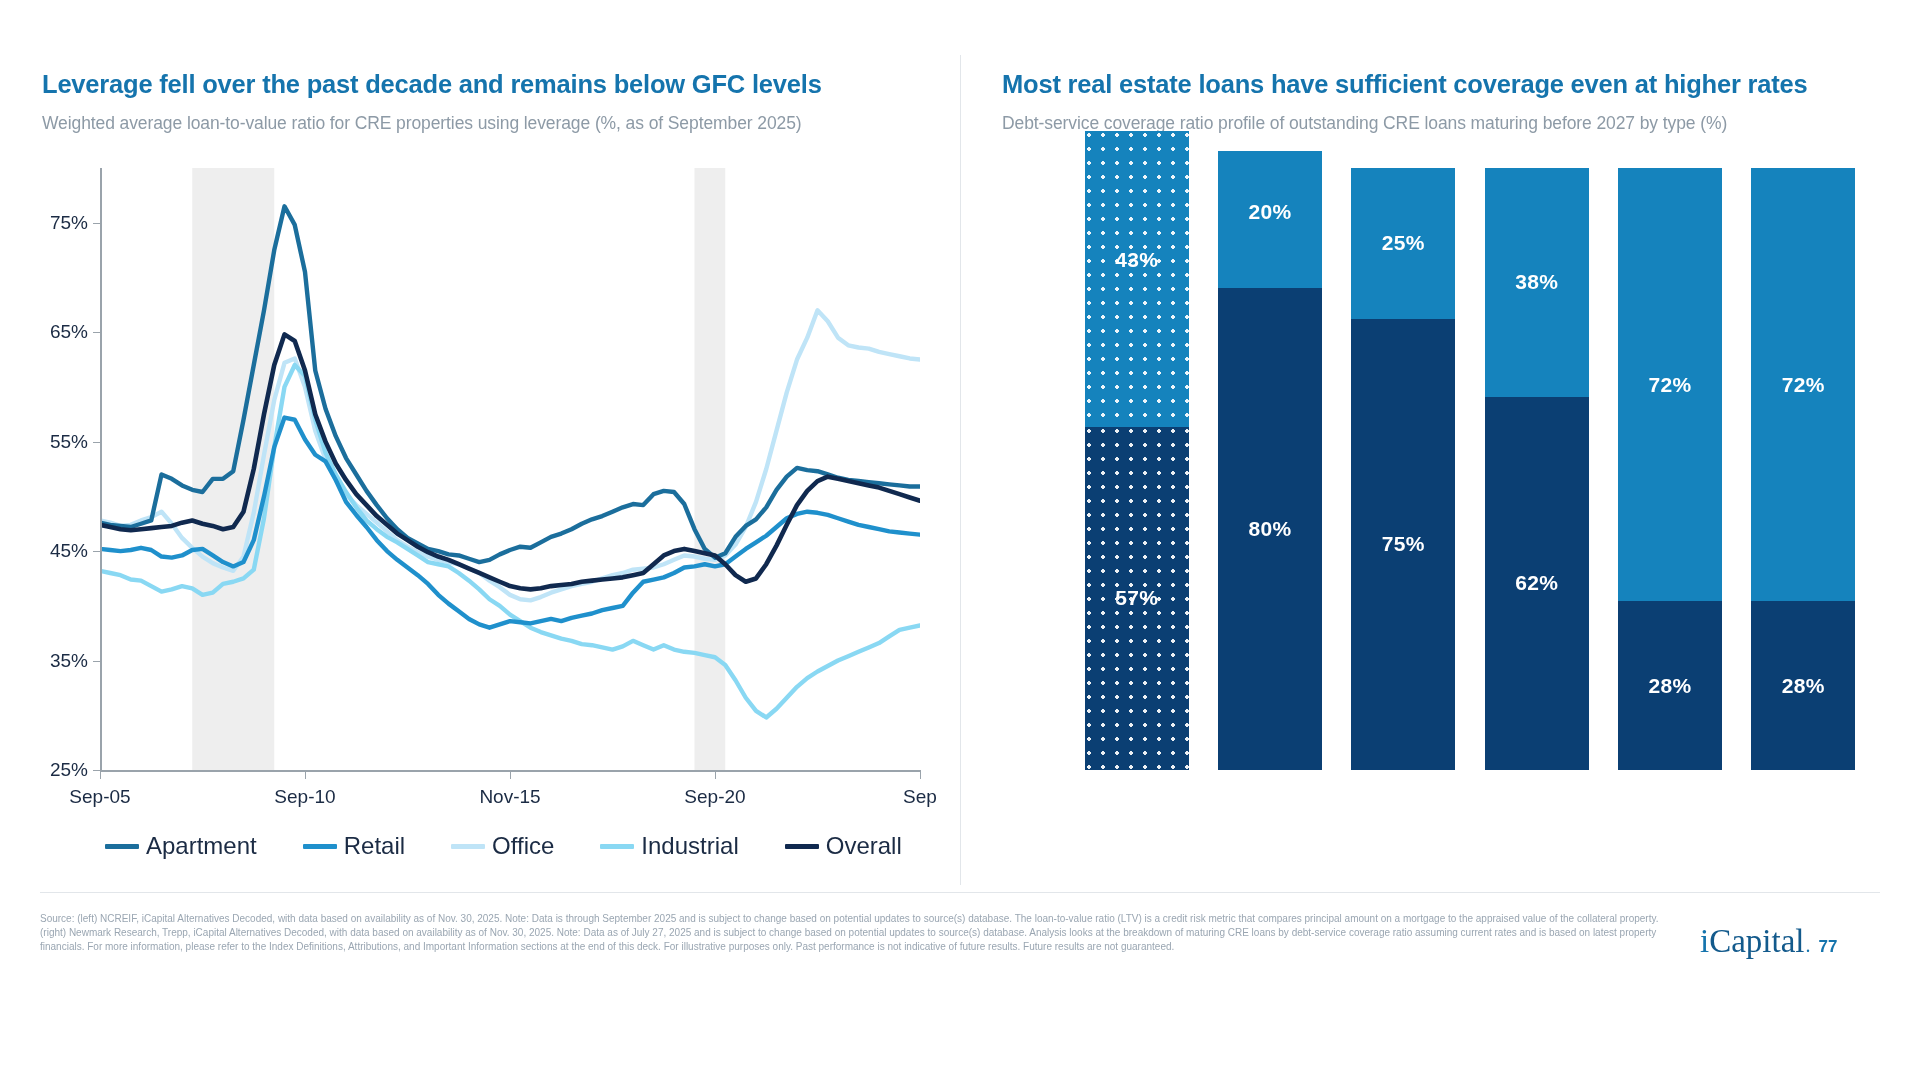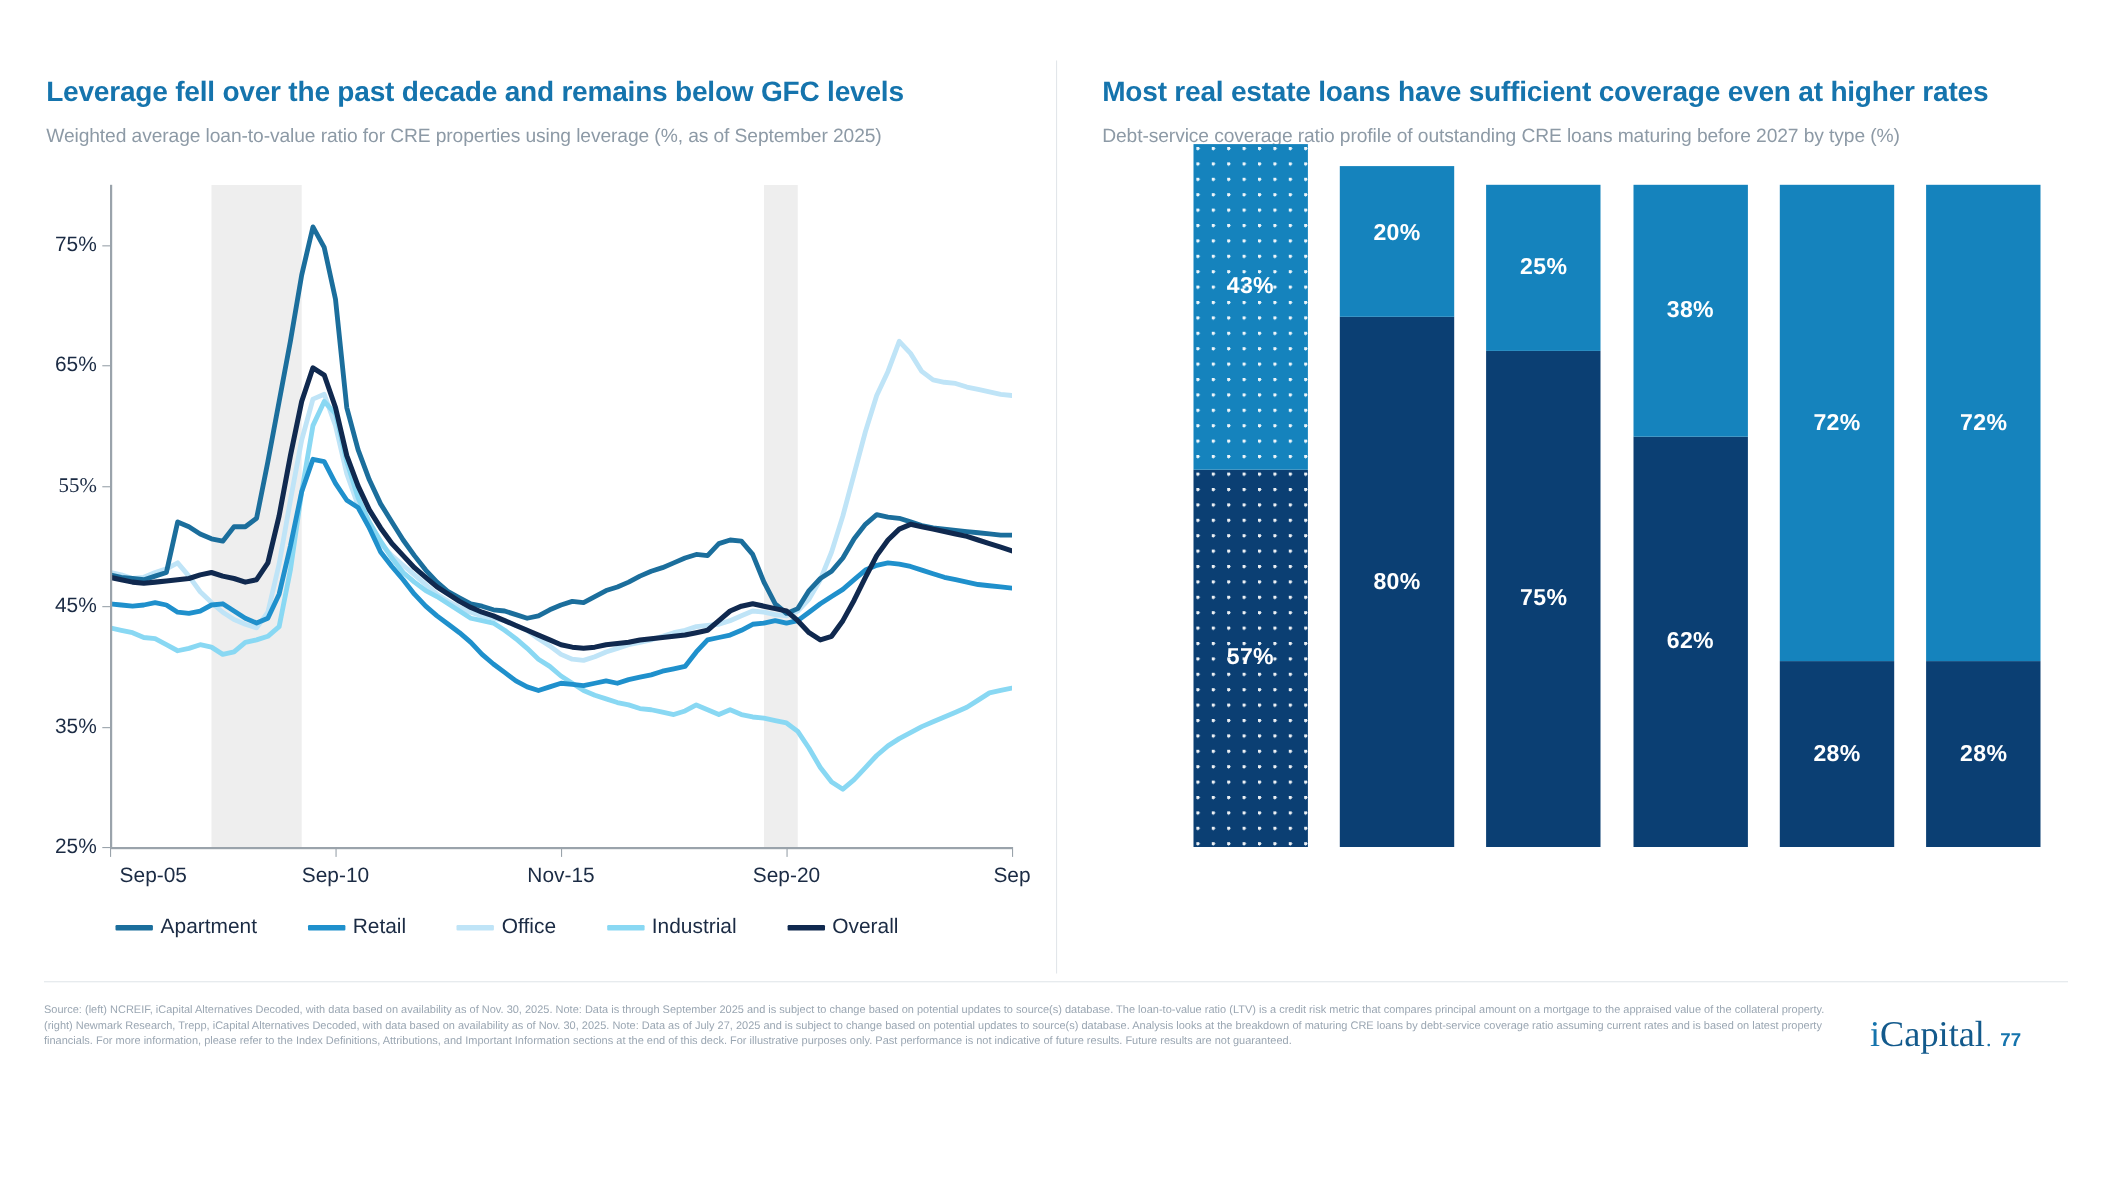--- a/index.html
+++ b/index.html
@@ -40,21 +40,21 @@
   .xtlabel{
     position:absolute;text-align:center;font-size:19px;color:#1b2b44;
     font-weight:400;
   }
 
   
   #lineSvg{position:absolute;left:0;top:0;}
   .legend{position:absolute;display:flex;align-items:center;}
   .legend-item{display:flex;align-items:center;margin-right:46px;}
   .legend-swatch{width:34px;height:5px;border-radius:1px;margin-right:7px;}
-  .legend-text{font-size:19px;color:#1b2b44;}
+  .legend-text{font-size:24px;color:#1b2b44;}
 
   
   .bar-col{position:absolute;bottom:0;}
   .seg{position:absolute;left:0;width:100%;}
   .seg-label{
     position:absolute;left:0;width:100%;text-align:center;
     color:#ffffff;font-size:21px;font-weight:700;
     transform:translateY(-50%);letter-spacing:0.3px;
   }
 
@@ -96,27 +96,27 @@
     <div id="leftAxes">
         <div class="axis-line" style="left: 100px; top: 168px; width: 1.5px; height: 602px;"></div>
         <div class="axis-line" style="left: 100px; top: 770px; width: 820px; height: 1.5px;"></div>
         <div class="tick" style="left: 93px; top: 770px;"></div>
         <div class="ytlabel" style="left: 10px; top: 770px; width: 78px;">25%</div>
         <div class="tick" style="left: 93px; top: 660.545px;"></div>
         <div class="ytlabel" style="left: 10px; top: 660.545px; width: 78px;">35%</div>
         <div class="tick" style="left: 93px; top: 551.091px;"></div>
         <div class="ytlabel" style="left: 10px; top: 551.091px; width: 78px;">45%</div>
         <div class="tick" style="left: 93px; top: 441.636px;"></div>
-        <div class="ytlabel" style="left: 10px; top: 441.636px; width: 78px; font-family: Liberation Serif, serif;">55%</div>
+        <div class="ytlabel" style="left: 10px; top: 441.636px; width: 78px;">55%</div>
         <div class="tick" style="left: 93px; top: 332.182px;"></div>
         <div class="ytlabel" style="left: 10px; top: 332.182px; width: 78px;">65%</div>
         <div class="tick" style="left: 93px; top: 222.727px;"></div>
         <div class="ytlabel" style="left: 10px; top: 222.727px; width: 78px;">75%</div>
         <div class="tick" style="left: 100px; top: 770px; width: 1px; height: 9px;"></div>
-        <div class="xtlabel" style="left: 30px; top: 786px; width: 140px; text-align: right;">Sep-05</div>
+        <div class="xtlabel" style="left: 30px; top: 786px; width: 140px;">Sep-05</div>
         <div class="tick" style="left: 305px; top: 770px; width: 1px; height: 9px;"></div>
         <div class="xtlabel" style="left: 235px; top: 786px; width: 140px;">Sep-10</div>
         <div class="tick" style="left: 510px; top: 770px; width: 1px; height: 9px;"></div>
         <div class="xtlabel" style="left: 440px; top: 786px; width: 140px;">Nov-15</div>
         <div class="tick" style="left: 715px; top: 770px; width: 1px; height: 9px;"></div>
         <div class="xtlabel" style="left: 645px; top: 786px; width: 140px;">Sep-20</div>
         <div class="tick" style="left: 920px; top: 770px; width: 1px; height: 9px;"></div>
         <div class="xtlabel" style="left: 850px; top: 786px; width: 140px;">Sep</div>
       </div>
 

